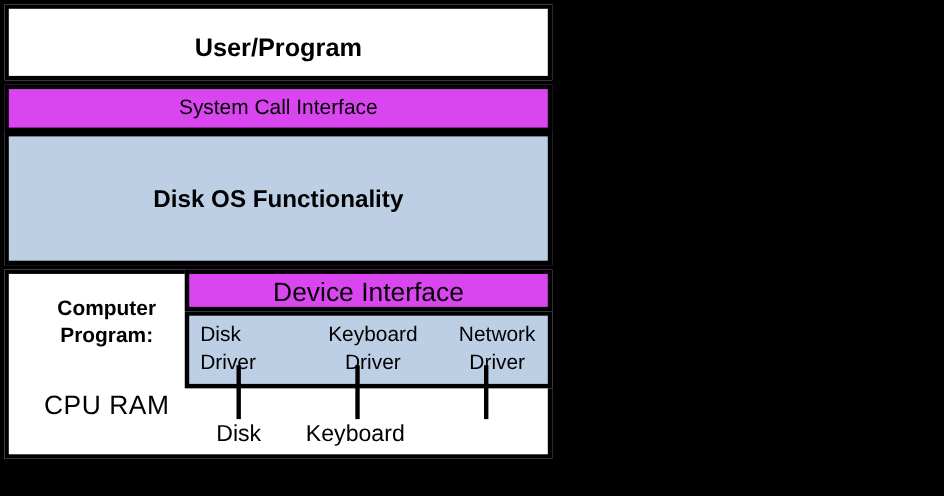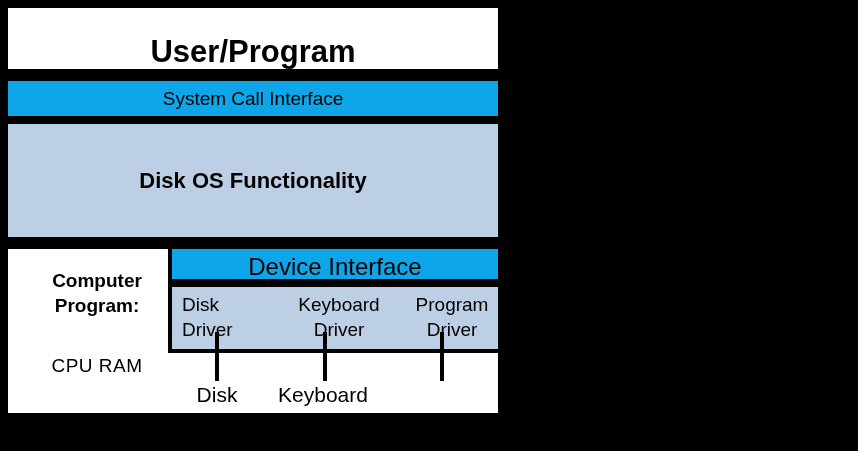--- a/index.html
+++ b/index.html
@@ -30,30 +30,30 @@
     border: 4px solid #000000;
     display: flex;
     align-items: center;
     justify-content: center;
     color: #000000;
     line-height: 1.05;
     white-space: nowrap;
   }
 
   .white   { background: #ffffff; }
-  .blue    { background: #0ea5e9; }
+  .blue    { background: #d946ef; }
   .ltblue  { background: #bdcfe5; }
 
   
   #user-program {
     left: 4px;  top: 4px;
     width: 498px; height: 69px;
-    font-size: 31px;
+    font-size: 23px;
     font-weight: bold;
-    align-items: flex-end;
+    align-items: center;
     padding-top: 9px;
   }
 
   #system-call-interface {
     left: 4px;  top: 77px;
     width: 498px; height: 43px;
     font-size: 19px;
     font-weight: normal;
   }
 
@@ -83,21 +83,21 @@
     text-align: center;
     color: #000000;
   }
   #hw-label .ln { display: block; }
 
   #hw-components {
     position: absolute;
     left: 10px;
     top: 107px;
     width: 158px;
-    font-size: 19px;
+    font-size: 24px;
     font-weight: normal;
     text-align: center;
     color: #000000;
     letter-spacing: 0.5px;
   }
 
   
   #device-interface {
     left: 168px; top: 245px;
     width: 334px; height: 38px;
@@ -190,21 +190,21 @@
       <span class="ln">Disk</span>
       <span class="ln">Driver</span>
     </div>
 
     <div class="driver" id="driver-keyboard">
       <span class="ln">Keyboard</span>
       <span class="ln">Driver</span>
     </div>
 
     <div class="driver" id="driver-network">
-      <span class="ln">Program</span>
+      <span class="ln">Network</span>
       <span class="ln">Driver</span>
     </div>
   </div>
 
   <div class="connector" id="connector-disk"></div>
   <div class="connector" id="connector-keyboard"></div>
   <div class="connector" id="connector-nic"></div>
 
   <div class="device-label" id="device-disk">Disk</div>
   <div class="device-label" id="device-keyboard">Keyboard</div>

